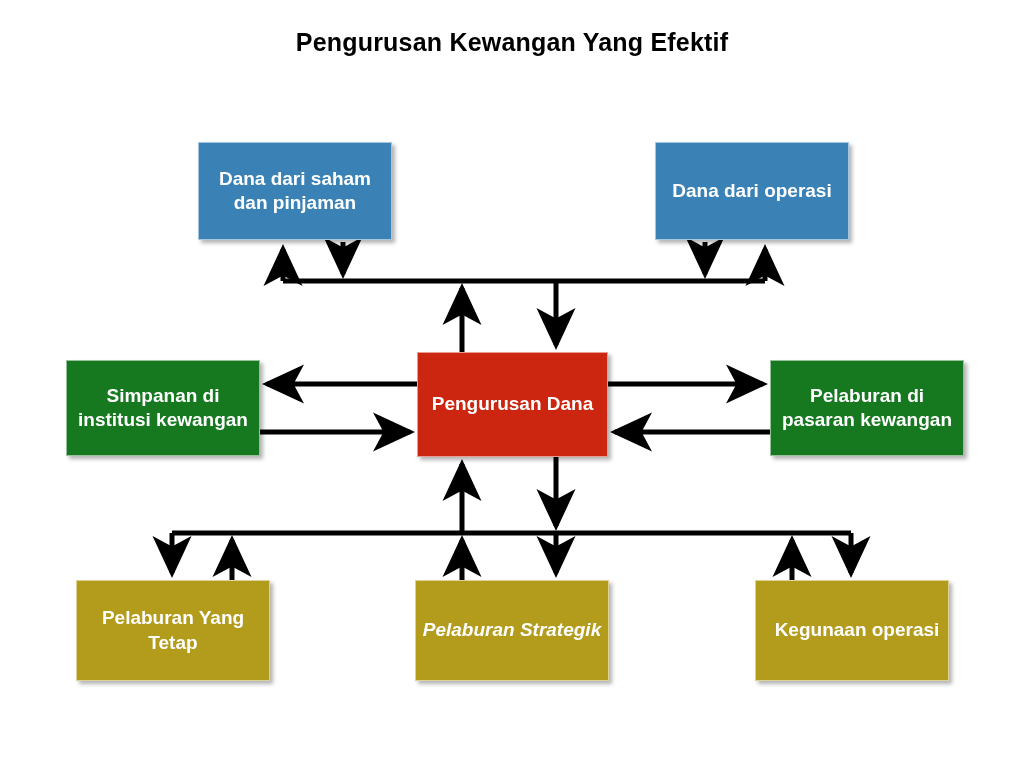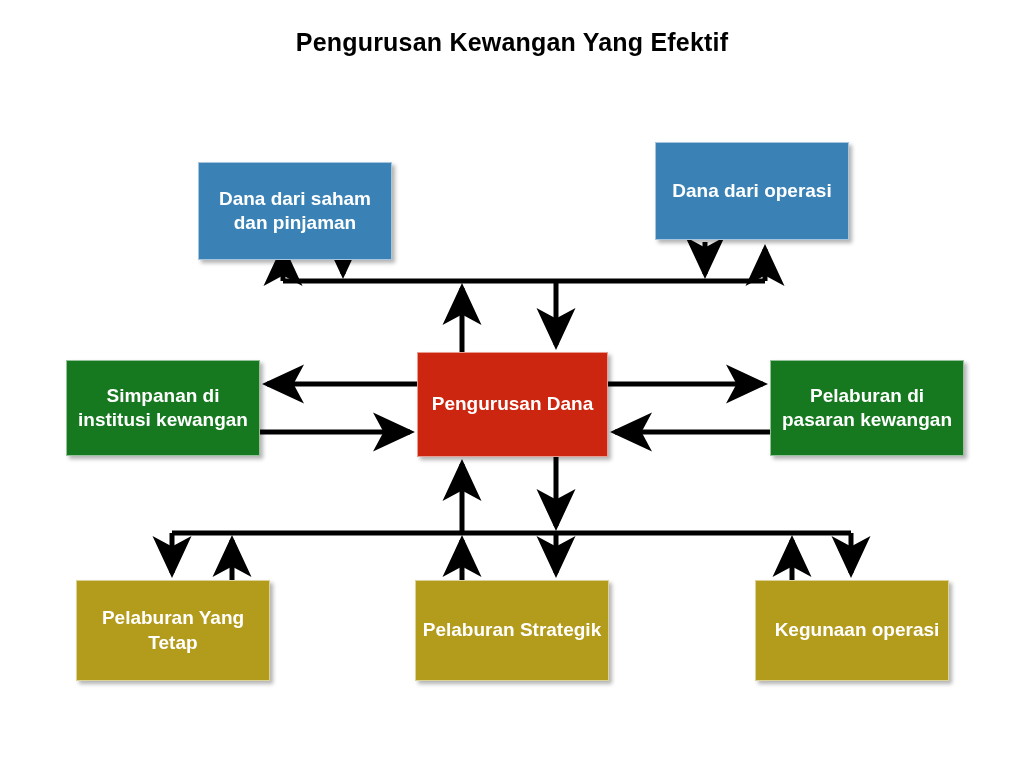--- a/index.html
+++ b/index.html
@@ -98,21 +98,21 @@
       <path d="M232,580 L232,540" marker-end="url(#ah)"></path>
 
       <path d="M462,580 L462,540" marker-end="url(#ah)"></path>
       <path d="M556,533 L556,573" marker-end="url(#ah)"></path>
 
       <path d="M792,580 L792,540" marker-end="url(#ah)"></path>
       <path d="M851,533 L851,573" marker-end="url(#ah)"></path>
     </g>
   </svg>
 
-  <div class="node" style="left: 198px; top: 142px; width: 194px; height: 98px; background: rgb(58, 130, 181); margin-top: 20px;">
+  <div class="node" style="left: 198px; top: 142px; width: 194px; height: 98px; background: rgb(58, 130, 181);">
     <span>Dana dari saham dan pinjaman</span>
   </div>
 
   <div class="node" style="left: 655px; top: 142px; width: 194px; height: 98px; background: rgb(58, 130, 181);">
     <span>Dana dari operasi</span>
   </div>
 
   <div class="node" style="left: 417px; top: 352px; width: 191px; height: 105px; background: rgb(204, 38, 16);">
     <span>Pengurusan Dana</span>
   </div>
@@ -122,21 +122,21 @@
   </div>
 
   <div class="node" style="left: 770px; top: 360px; width: 194px; height: 96px; background: rgb(22, 120, 31);">
     <span>Pelaburan di pasaran kewangan</span>
   </div>
 
   <div class="node" style="left: 76px; top: 580px; width: 194px; height: 101px; background: rgb(179, 155, 28);">
     <span>Pelaburan Yang Tetap</span>
   </div>
 
-  <div class="node" style="left: 415px; top: 580px; width: 194px; height: 101px; background: rgb(179, 155, 28);">
+  <div class="node" style="left: 415px; top: 580px; width: 194px; height: 101px; background: rgb(179, 155, 28); font-style: italic;">
     <span>Pelaburan Strategik</span>
   </div>
 
   <div class="node" style="left: 755px; top: 580px; width: 194px; height: 101px; background: rgb(179, 155, 28); padding-left: 16px;">
     <span>Kegunaan operasi</span>
   </div>
 
 </div>
 
 </body></html>

